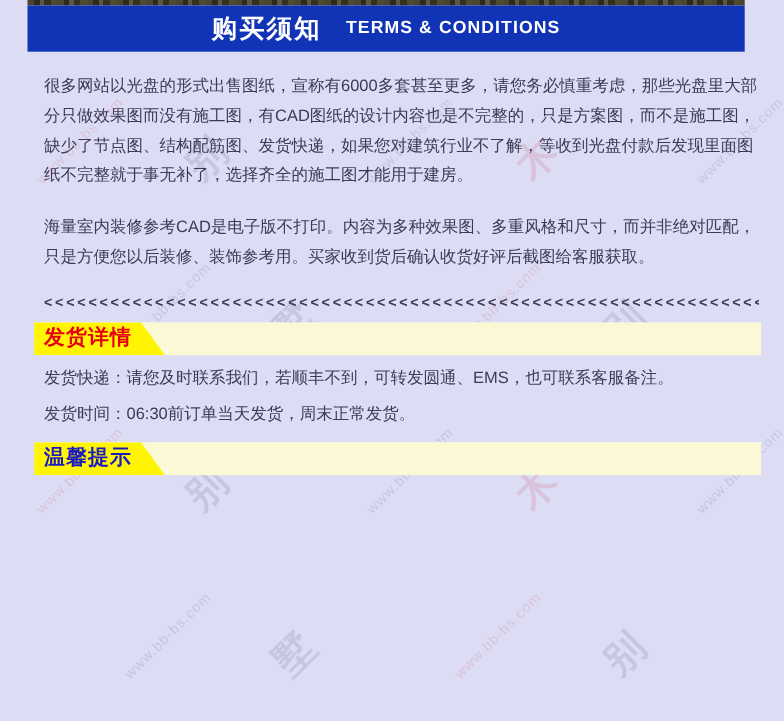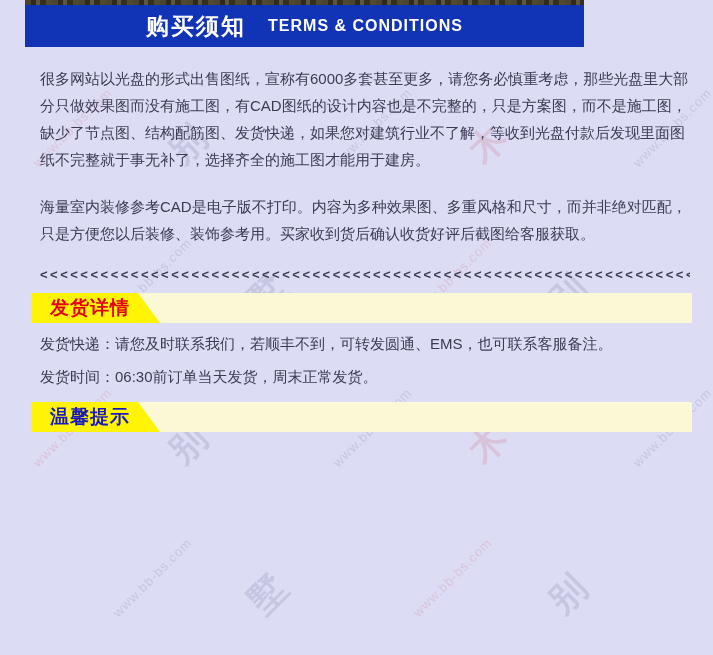--- a/index.html
+++ b/index.html
@@ -14,21 +14,21 @@
   .watermark-layer { position:absolute; inset:0; z-index:0; pointer-events:none; overflow:hidden; }
   .wm { position:absolute; transform:rotate(-45deg); white-space:nowrap; font-weight:bold; }
   .wm-glyph { font-size:36px; }
   .wm-site  { font-size:13px; letter-spacing:1px; font-weight:normal; }
   .wm-gray  { color:rgba(125,125,165,0.22); }
   .wm-pink  { color:rgba(210,110,130,0.22); }
 
   
   .content { position:relative; z-index:1; }
 
-  .header { margin-left:25px; width:559px; }
+  .header { margin-left:25px; width:652px; }
   .header-texture {
     height:5px;
     background:repeating-linear-gradient(90deg,
       #4a4430 0 6px, #2e2b1e 6px 11px, #5d5642 11px 15px,
       #33301f 15px 21px, #504a33 21px 27px);
   }
   .header-bar {
     height:42px; background:var(--header-blue, #1133b5);
     display:flex; align-items:center; justify-content:center; gap:22px;
     color:#ffffff;
@@ -44,21 +44,21 @@
     white-space:nowrap; overflow:hidden;
     margin:14px 0 11px 0; color:var(--body-text, #3b3b55);
   }
 
   .band {
     height:30px; background:var(--strip-yellow, #fbf9d5);
     margin:0 -2px 7px -9px; position:relative;
   }
   .band-highlight {
     display:inline-block; height:30px; line-height:30px;
-    padding:0 30px 0 19px;
+    padding:0 30px 0 9px;
     background:var(--highlight-yellow, #fff404);
     clip-path:polygon(0 0, calc(100% - 22px) 0, 100% 100%, 0 100%);
     font-size:19px; font-weight:bold; letter-spacing:1px;
   }
   .t-red  { color:var(--section1-title, #e60012); }
   .t-blue { color:var(--section2-title, #1a1ac0); }
 
   .ship-line { margin:0 0 6px 0 !important; line-height:26px; }
   .band-tips { margin-top:12px; }
 </style>

